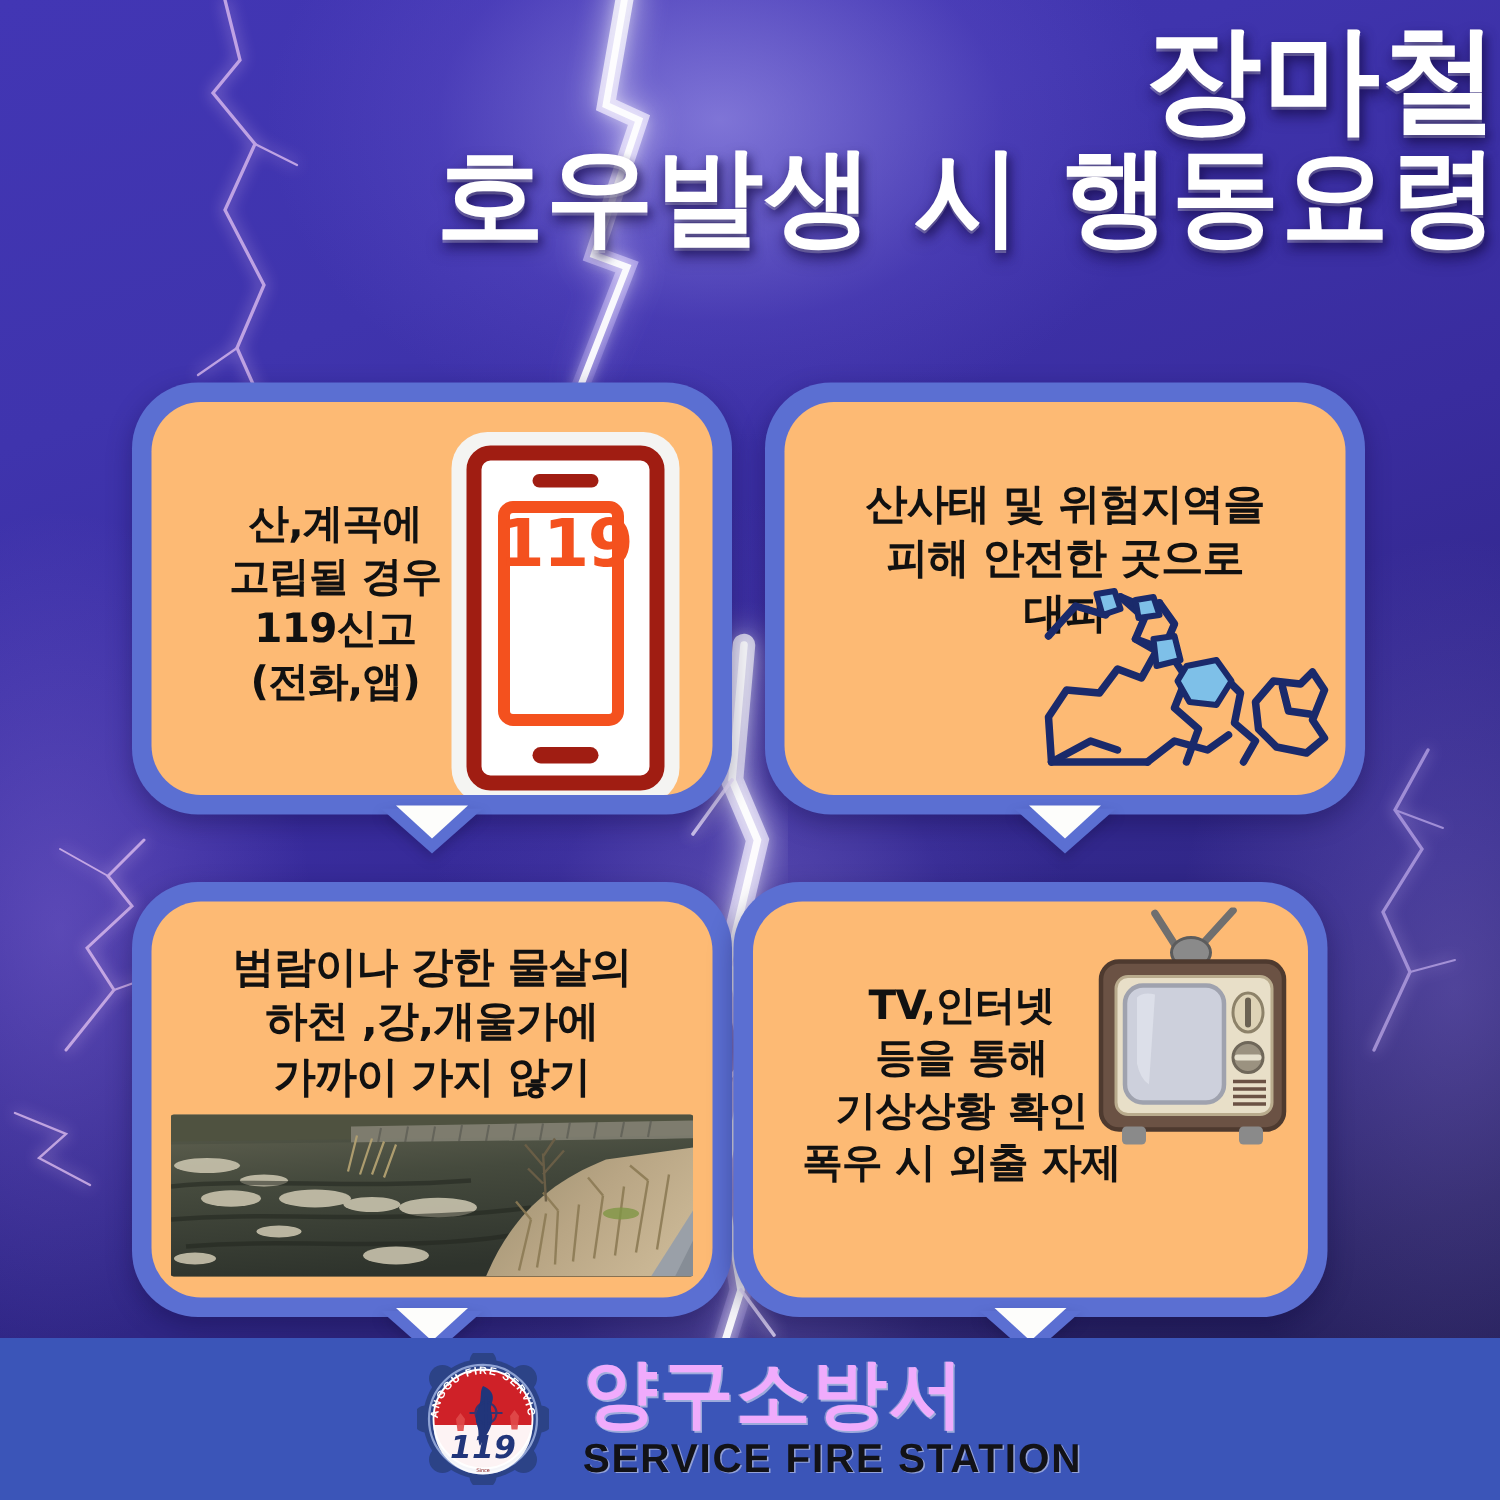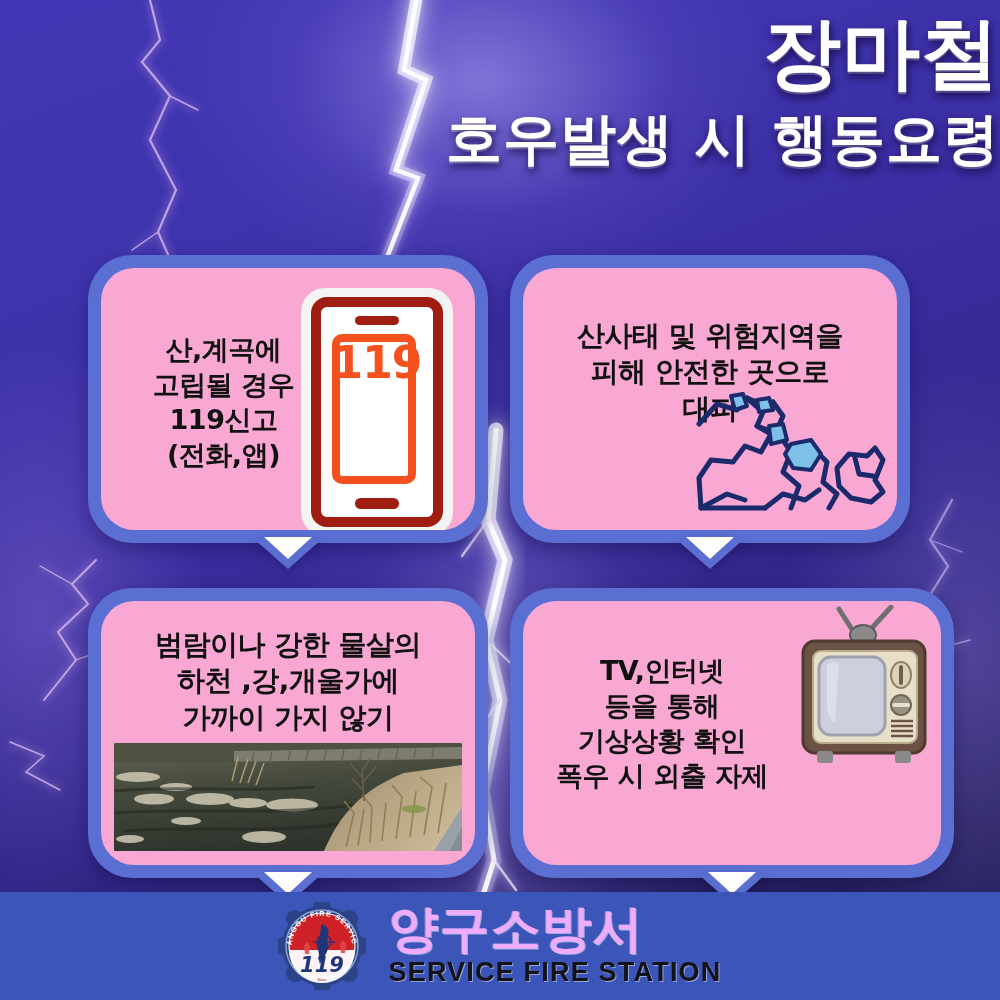--- a/index.html
+++ b/index.html
@@ -27,38 +27,38 @@
   .title-line{
     color:#ffffff;font-weight:900;letter-spacing:1px;
     font-family:"DejaVu Sans","Liberation Sans",sans-serif;
     text-shadow:
       0 6px 10px rgba(20,10,70,.55),
       0 2px 0 rgba(255,255,255,.35),
       3px 4px 6px rgba(25,15,80,.5);
     line-height:1.02;
   }
   .title-1{font-size:78px;}
-  .title-2{font-size:56px;margin-top:16px;}
+  .title-2{font-size:72px;margin-top:0;}
   
   .grid{position:absolute;left:0;top:252px;width:1000px;z-index:5;}
   .row{position:relative;height:312px;}
   .card{
     position:absolute;
     background:#5b6fd2;
     border-radius:44px;
     box-shadow:0 6px 16px rgba(15,10,60,.35);
   }
   .card-inner{
     position:absolute;left:13px;top:13px;right:13px;bottom:13px;
-    background:#f9a8d4;border-radius:33px;overflow:hidden;
+    background:#fdba74;border-radius:33px;overflow:hidden;
   }
   .card.c1{left:88px;top:3px;width:400px;height:288px;}
   .card.c2{left:510px;top:3px;width:400px;height:288px;}
   .card.c3{left:88px;top:2px;width:400px;height:290px;}
-  .card.c4{left:510px;top:2px;width:444px;height:290px;}
+  .card.c4{left:489px;top:2px;width:396px;height:290px;}
   
   .tail{
     position:absolute;left:50%;transform:translateX(-50%);
     bottom:-26px;width:0;height:0;
     border-left:34px solid transparent;border-right:34px solid transparent;
     border-top:30px solid #5b6fd2;
     filter:drop-shadow(0 4px 4px rgba(15,10,60,.25));
   }
   .tail::after{
     content:"";position:absolute;left:-24px;top:-32px;

